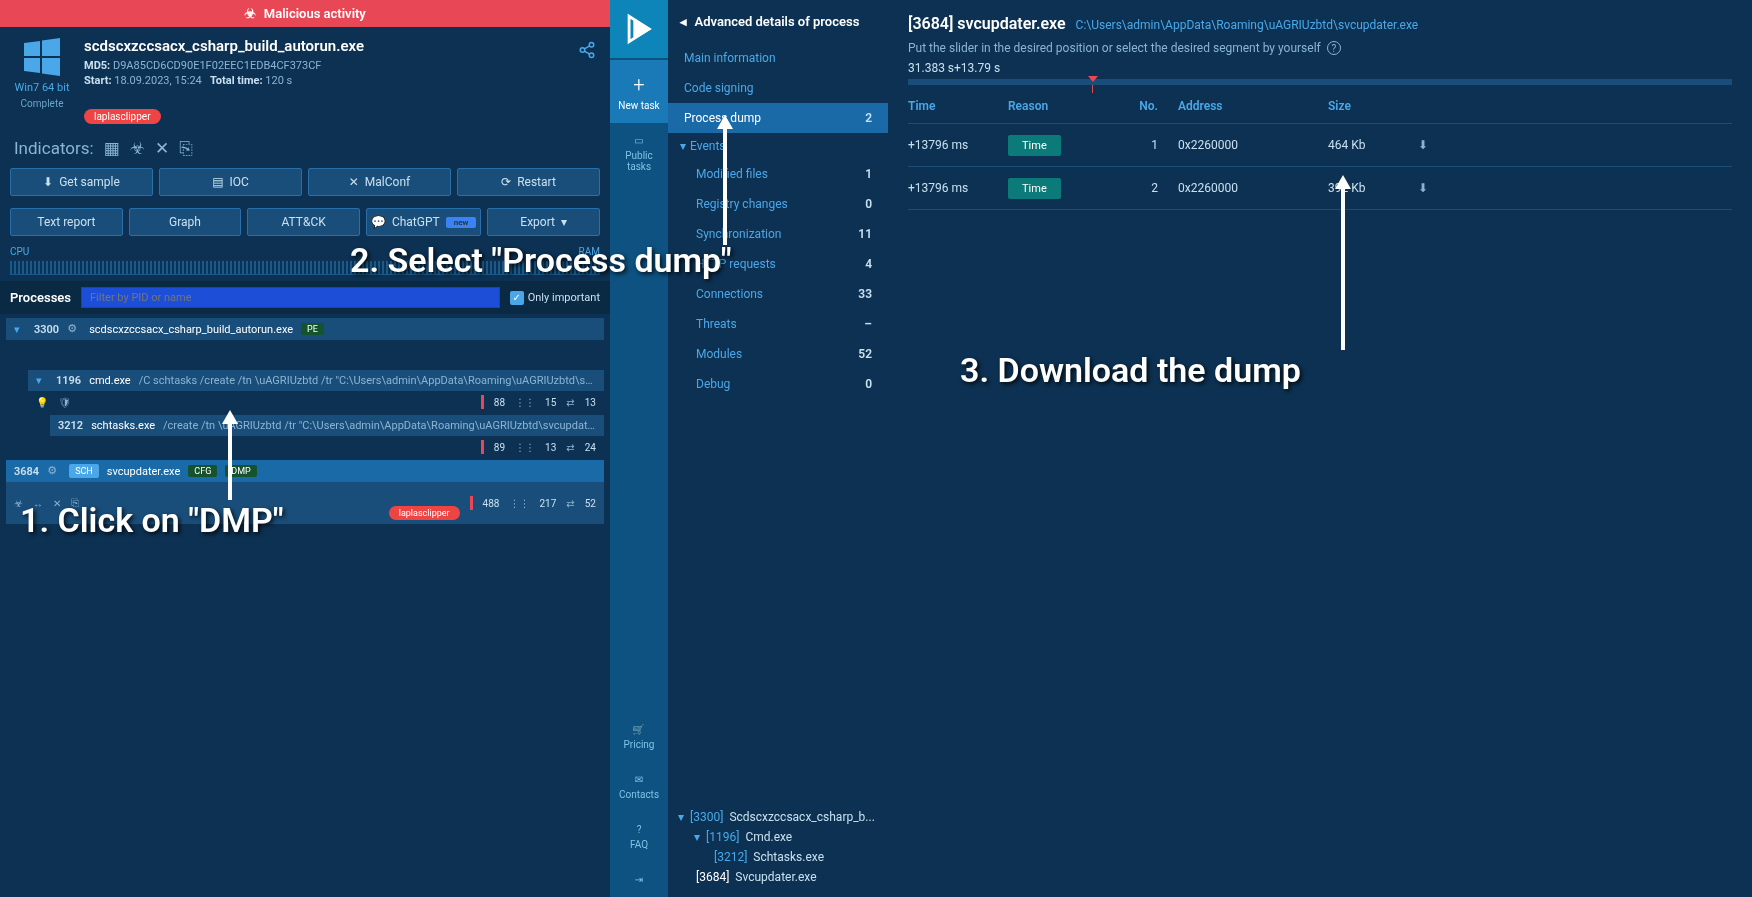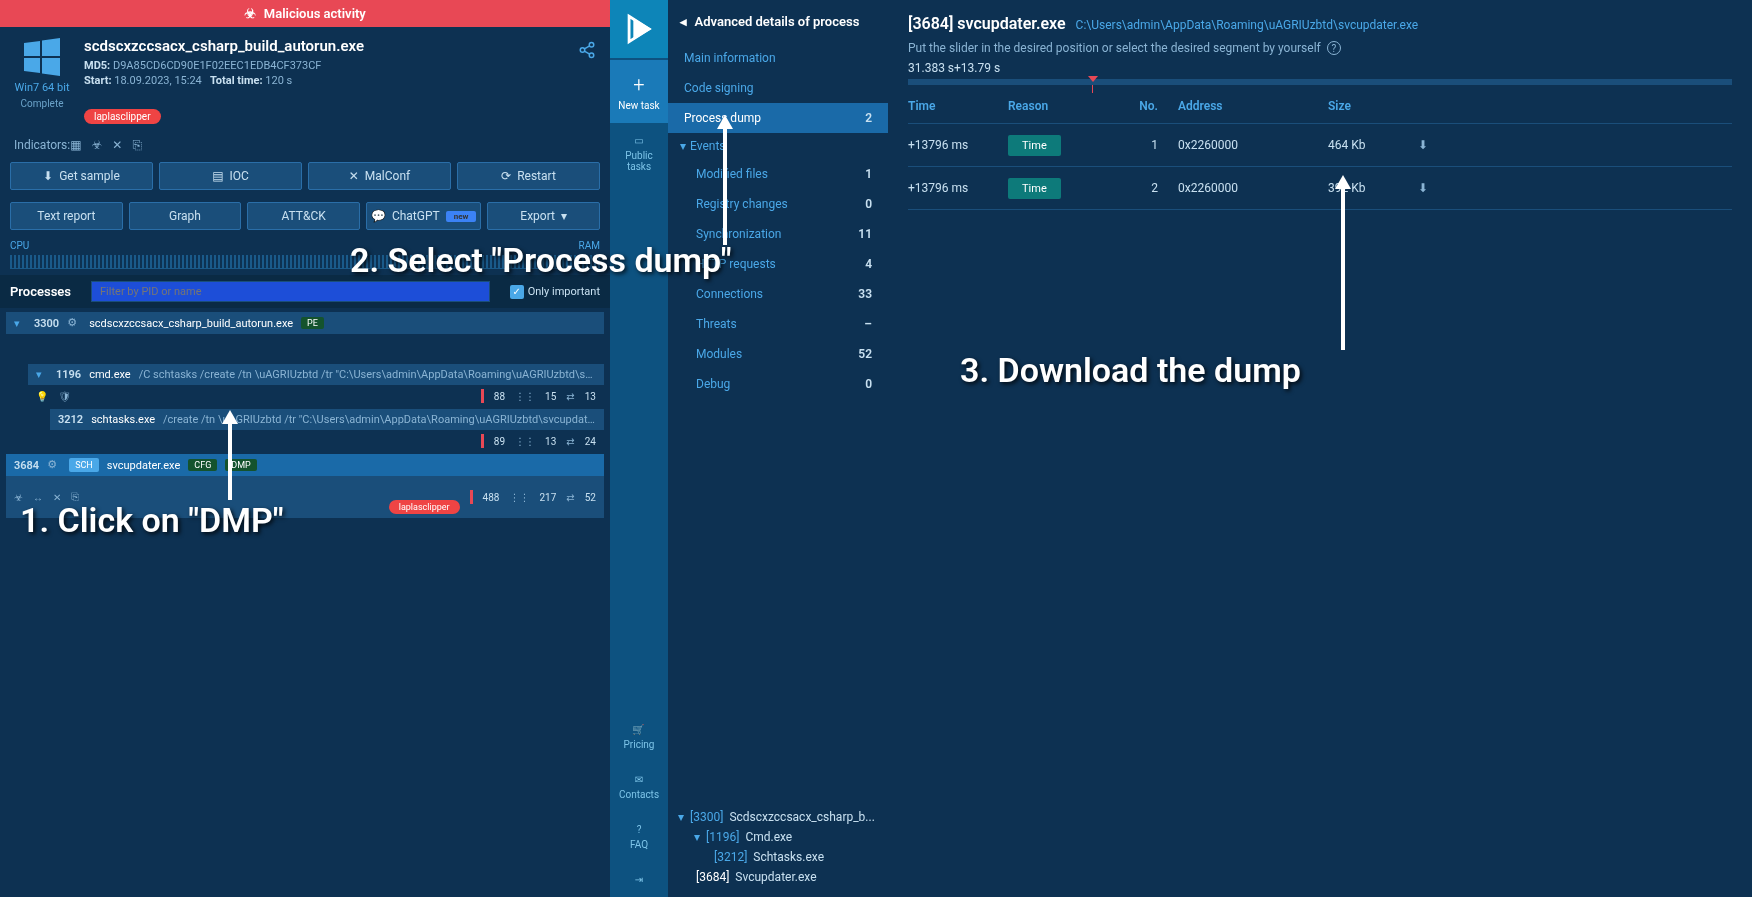--- a/index.html
+++ b/index.html
@@ -10,28 +10,28 @@
 .os-icon{width:56px;display:flex;flex-direction:column;align-items:center;gap:4px}
 .win-logo{width:40px;height:40px}
 .os-text{color:#4aa8e8;font-size:11px;text-align:center}
 .os-status{font-size:10px;color:#6ba3c9}
 .task-info{flex:1}
 .task-name{color:#fff;font-weight:600;font-size:15px;margin-bottom:4px}
 .task-meta{font-size:11px;color:#8ab4d4;margin-bottom:2px}
 .task-meta b{color:#c8e0f0}
 .pill{display:inline-block;background:#ef4444;color:#fff;font-size:10px;padding:2px 10px;border-radius:10px;margin-top:20px}
 .share-icon{position:absolute;right:14px;top:14px;color:#4aa8e8;cursor:pointer}
-.indicators-row{padding:4px 14px;display:flex;align-items:flex-start;font-size:12px;color:#8ab4d4}
+.indicators-row{padding:4px 14px;display:flex;align-items:flex-start;gap:10px;font-size:17px;color:#8ab4d4}
 .indicator-icons{display:flex;gap:10px;color:#8ab4d4}
 .btn-row{padding:6px 10px;display:flex;gap:6px}
 .btn{flex:1;background:#1a4e7a;border:1px solid #2a6ea8;color:#c8e0f0;padding:6px 4px;font-size:12px;cursor:pointer;display:flex;align-items:center;justify-content:center;gap:6px;border-radius:2px}
 .badge-new{background:#3b82f6;color:#333;font-size:8px;padding:1px 8px;border-radius:2px;font-weight:bold}
 .perf-row{padding:4px 10px;display:flex;justify-content:space-between;font-size:10px;color:#4aa8e8}
 .sparkline{height:14px;margin:0 10px 6px;background:repeating-linear-gradient(90deg,#1a5a8a 0 2px,transparent 2px 4px);border-bottom:1px solid #1a5a8a}
-.proc-header{background:#0a2a44;padding:6px 10px;display:flex;align-items:center;gap:20px}
+.proc-header{background:#0a2a44;padding:6px 10px;display:flex;align-items:center;gap:10px}
 .proc-title{color:#fff;font-weight:600;font-size:13px}
 .proc-filter{flex:1;background:#1d4ed8;border:1px solid #1a4e7a;color:#8ab4d4;padding:3px 8px;font-size:11px}
 .only-imp{display:flex;align-items:center;gap:4px;font-size:11px;color:#c8e0f0}
 .checkbox{width:14px;height:14px;background:#4aa8e8;border-radius:2px;display:flex;align-items:center;justify-content:center;color:#fff;font-size:10px}
 .proc-tree{flex:1;padding:4px 6px;overflow:auto}
 .proc-node{margin-bottom:2px}
 .proc-row{background:#1a4e7a;padding:4px 8px;display:flex;align-items:center;gap:8px;font-size:11px;cursor:pointer;position:relative}
 .proc-row.selected{background:#1a6aa8}
 .proc-row.child{margin-left:22px}
 .proc-row.child2{margin-left:44px}

